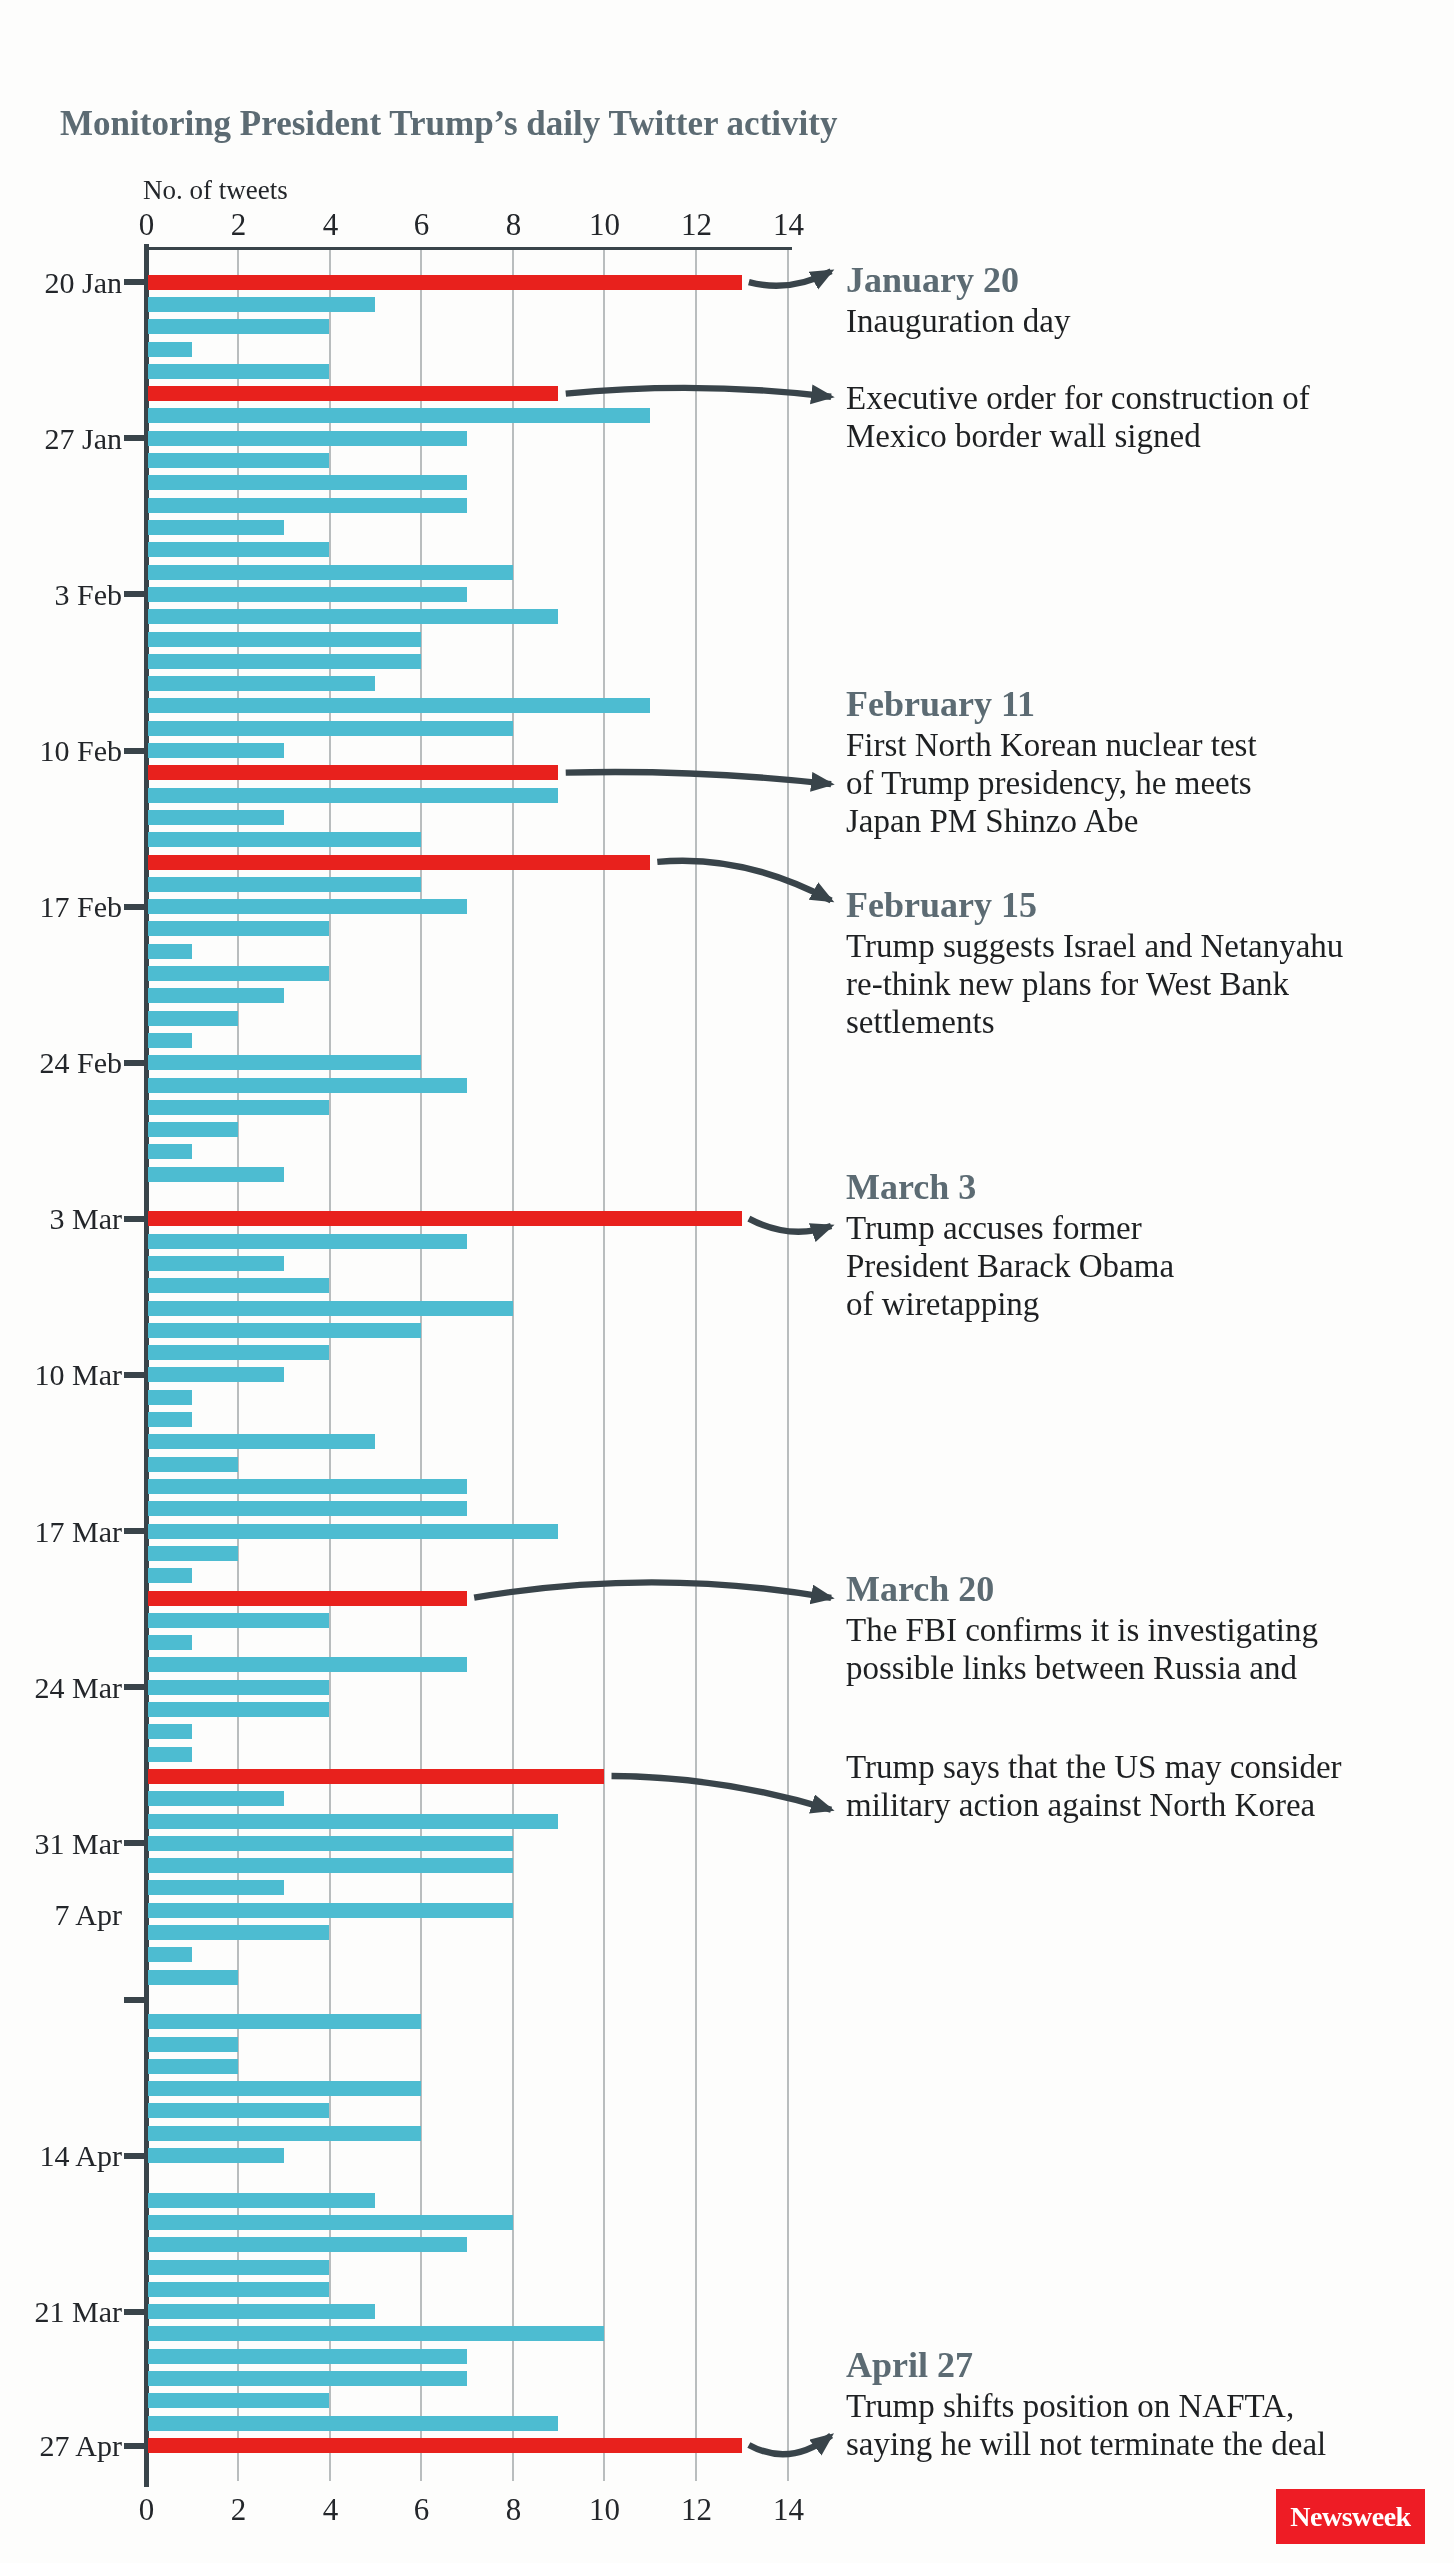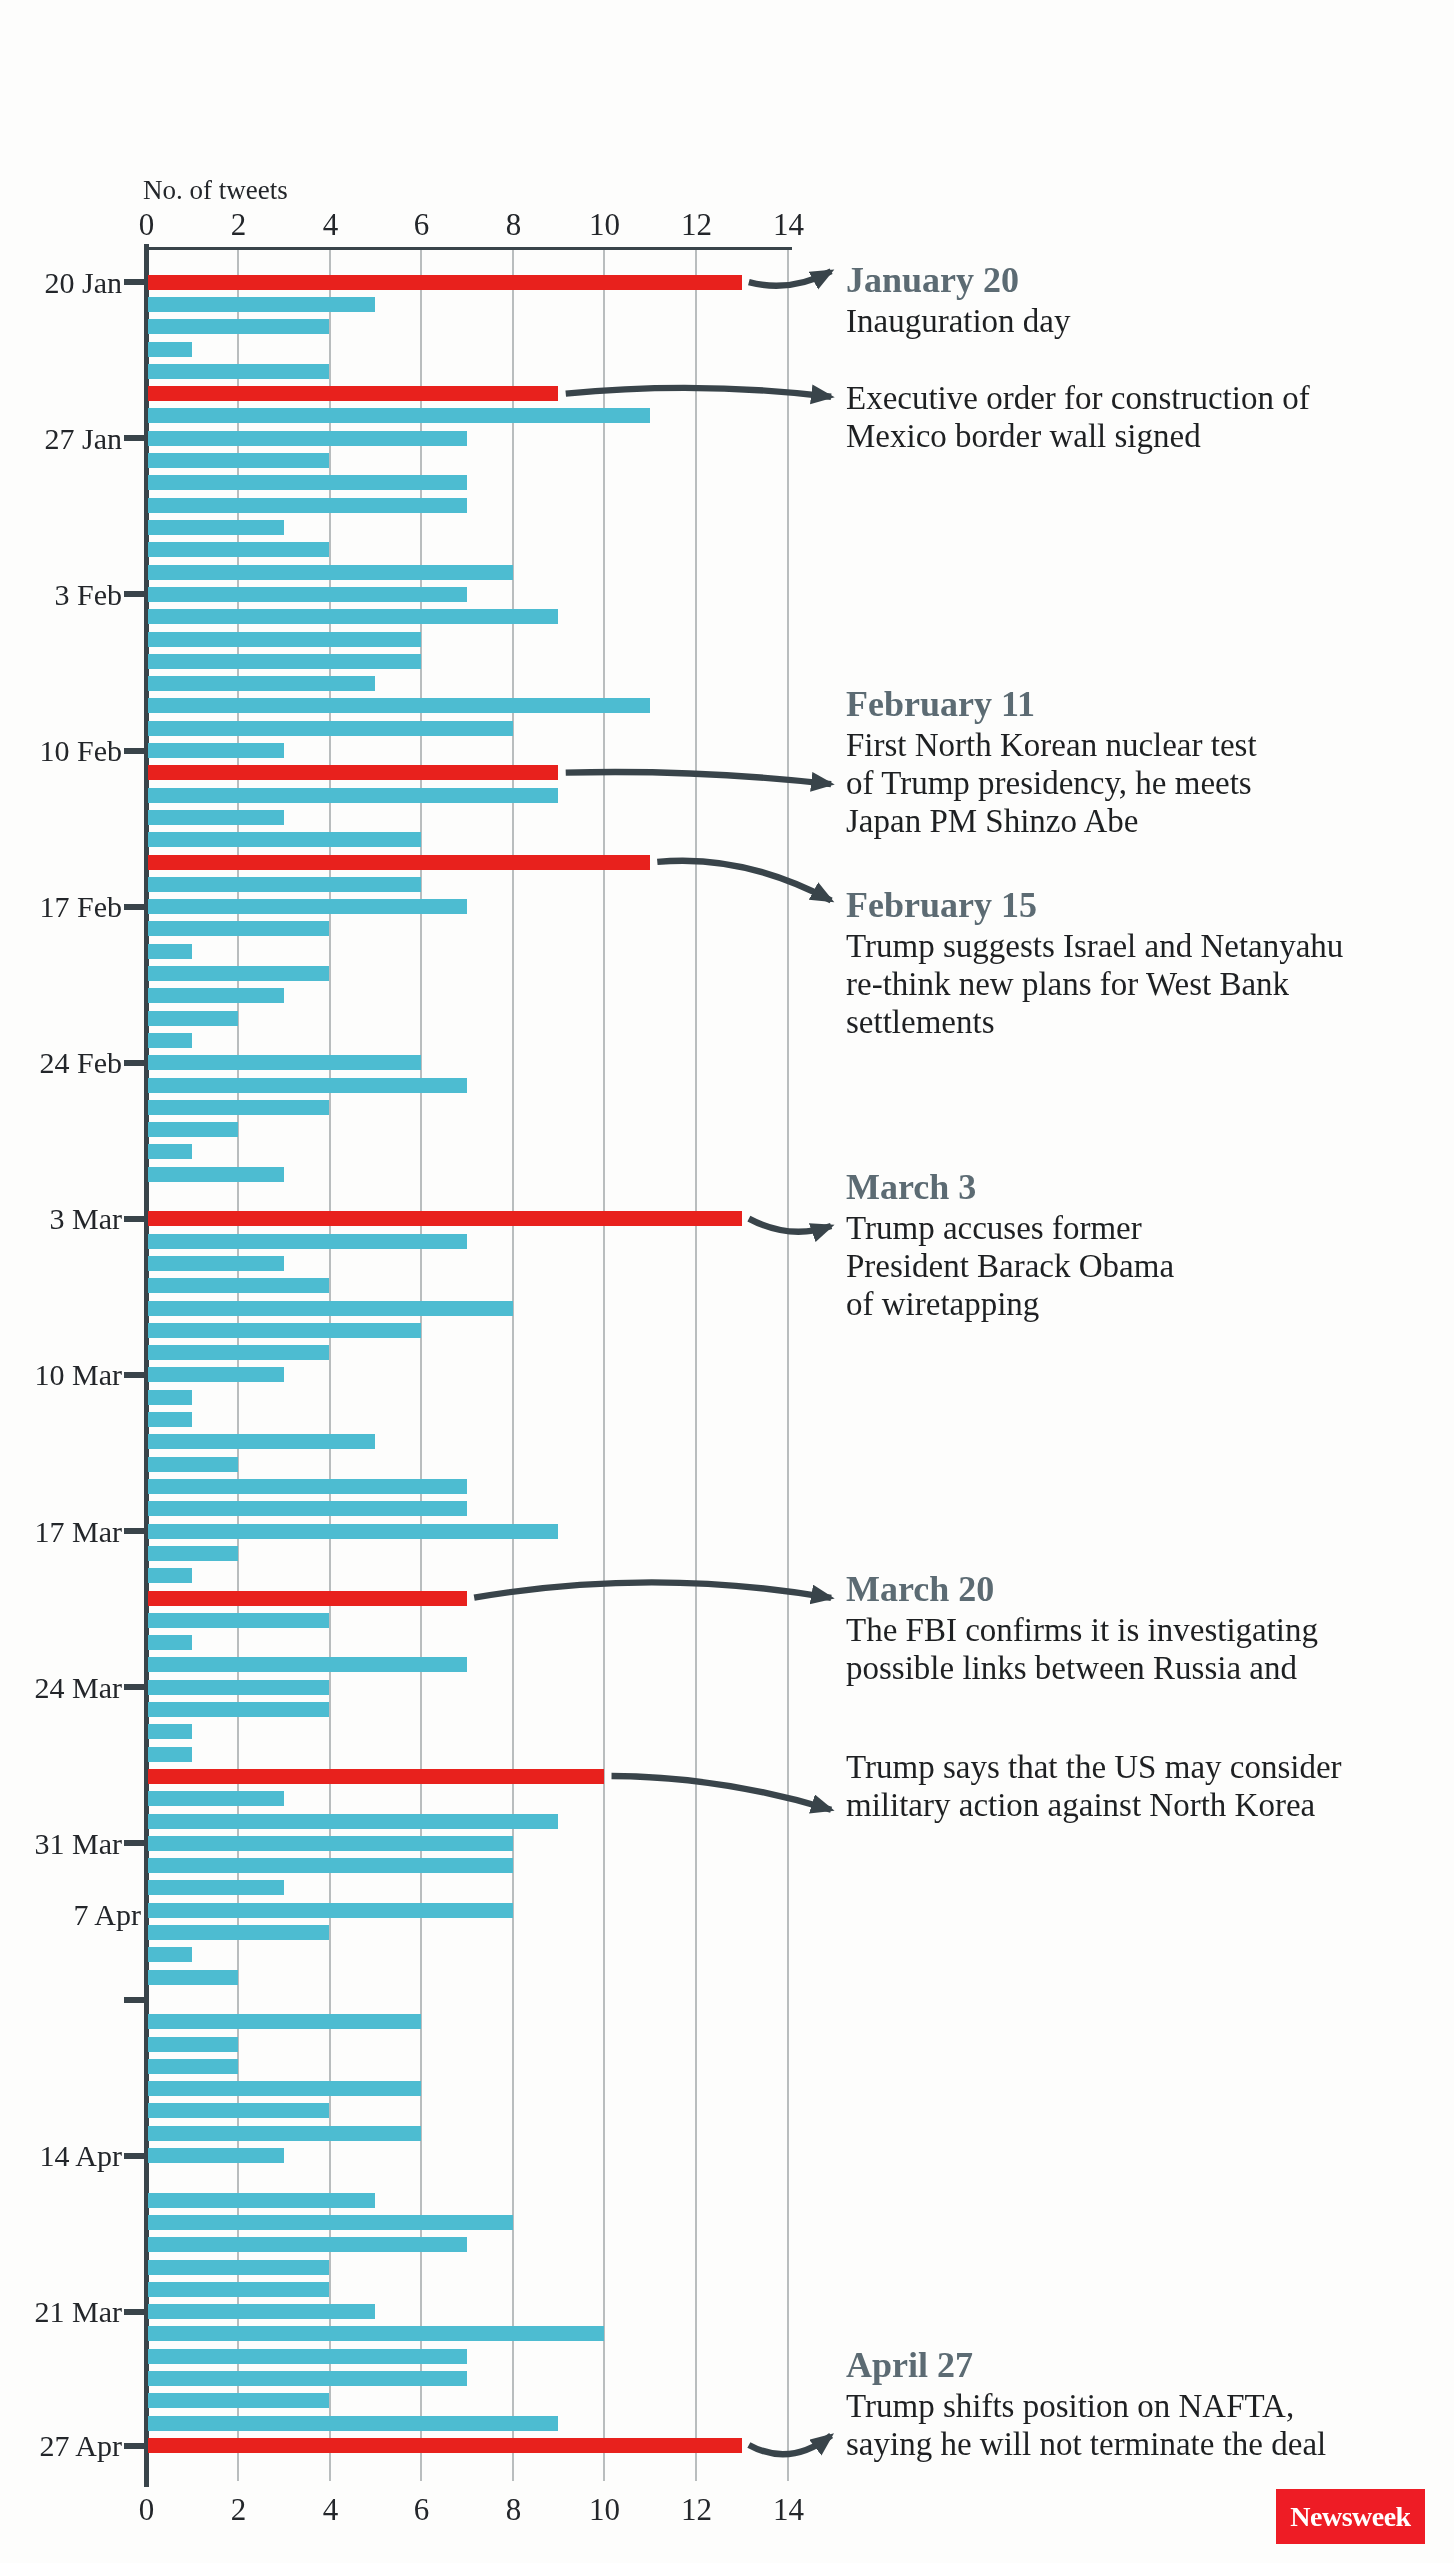--- a/index.html
+++ b/index.html
@@ -19,20 +19,21 @@
   .annotation h3{margin:0 0 1.8px 0;font-size:36px;line-height:40px;font-weight:bold;color:#5c6b73;white-space:nowrap;}
   .annotation p{margin:0;font-size:33px;line-height:38px;color:#1e2022;}
   #arrow-layer{position:absolute;left:0;top:0;pointer-events:none;}
   #newsweek-logo{left:1276px;top:2489px;width:149px;height:55px;display:flex;align-items:center;justify-content:center;
                  font-weight:bold;font-size:28px;letter-spacing:-0.5px;}
 </style>
 </head>
 <body>
 
 <div id="canvas">
+  <h2 id="page-subtitle" class="abs">Monitoring President Trump’s daily Twitter activity</h2>
   <span id="axis-title" class="abs">No. of tweets</span>
 
   <div id="chart">
       <div class="grid" style="left: 237px; top: 247px; height: 2234px;"></div>
       <div class="grid" style="left: 329px; top: 247px; height: 2234px;"></div>
       <div class="grid" style="left: 420px; top: 247px; height: 2234px;"></div>
       <div class="grid" style="left: 512px; top: 247px; height: 2234px;"></div>
       <div class="grid" style="left: 603px; top: 247px; height: 2234px;"></div>
       <div class="grid" style="left: 695px; top: 247px; height: 2234px;"></div>
       <div class="grid" style="left: 787px; top: 247px; height: 2234px;"></div>
@@ -164,21 +165,21 @@
       <div class="ylabel" style="left: 0px; top: 1202px;">3 Mar</div>
       <div class="ytick" style="left: 124px; top: 1216px;"></div>
       <div class="ylabel" style="left: 0px; top: 1358px;">10 Mar</div>
       <div class="ytick" style="left: 124px; top: 1372px;"></div>
       <div class="ylabel" style="left: 0px; top: 1515px;">17 Mar</div>
       <div class="ytick" style="left: 124px; top: 1528px;"></div>
       <div class="ylabel" style="left: 0px; top: 1671px;">24 Mar</div>
       <div class="ytick" style="left: 124px; top: 1684px;"></div>
       <div class="ylabel" style="left: 0px; top: 1827px;">31 Mar</div>
       <div class="ytick" style="left: 124px; top: 1840px;"></div>
-      <div class="ylabel" style="left: 0px; top: 1898px; margin-left: 19px;">7 Apr</div>
+      <div class="ylabel" style="left: 0px; top: 1898px;">7 Apr</div>
       <div class="ytick" style="left: 124px; top: 1997px;"></div>
       <div class="ylabel" style="left: 0px; top: 2139px;">14 Apr</div>
       <div class="ytick" style="left: 124px; top: 2153px;"></div>
       <div class="ylabel" style="left: 0px; top: 2295px;">21 Mar</div>
       <div class="ytick" style="left: 124px; top: 2309px;"></div>
       <div class="ylabel" style="left: 0px; top: 2429px;">27 Apr</div>
       <div class="ytick" style="left: 124px; top: 2443px;"></div>
       <div class="annotation" style="left: 846px; top: 260px;">
         <h3>January 20</h3>
         <p>Inauguration day</p>

